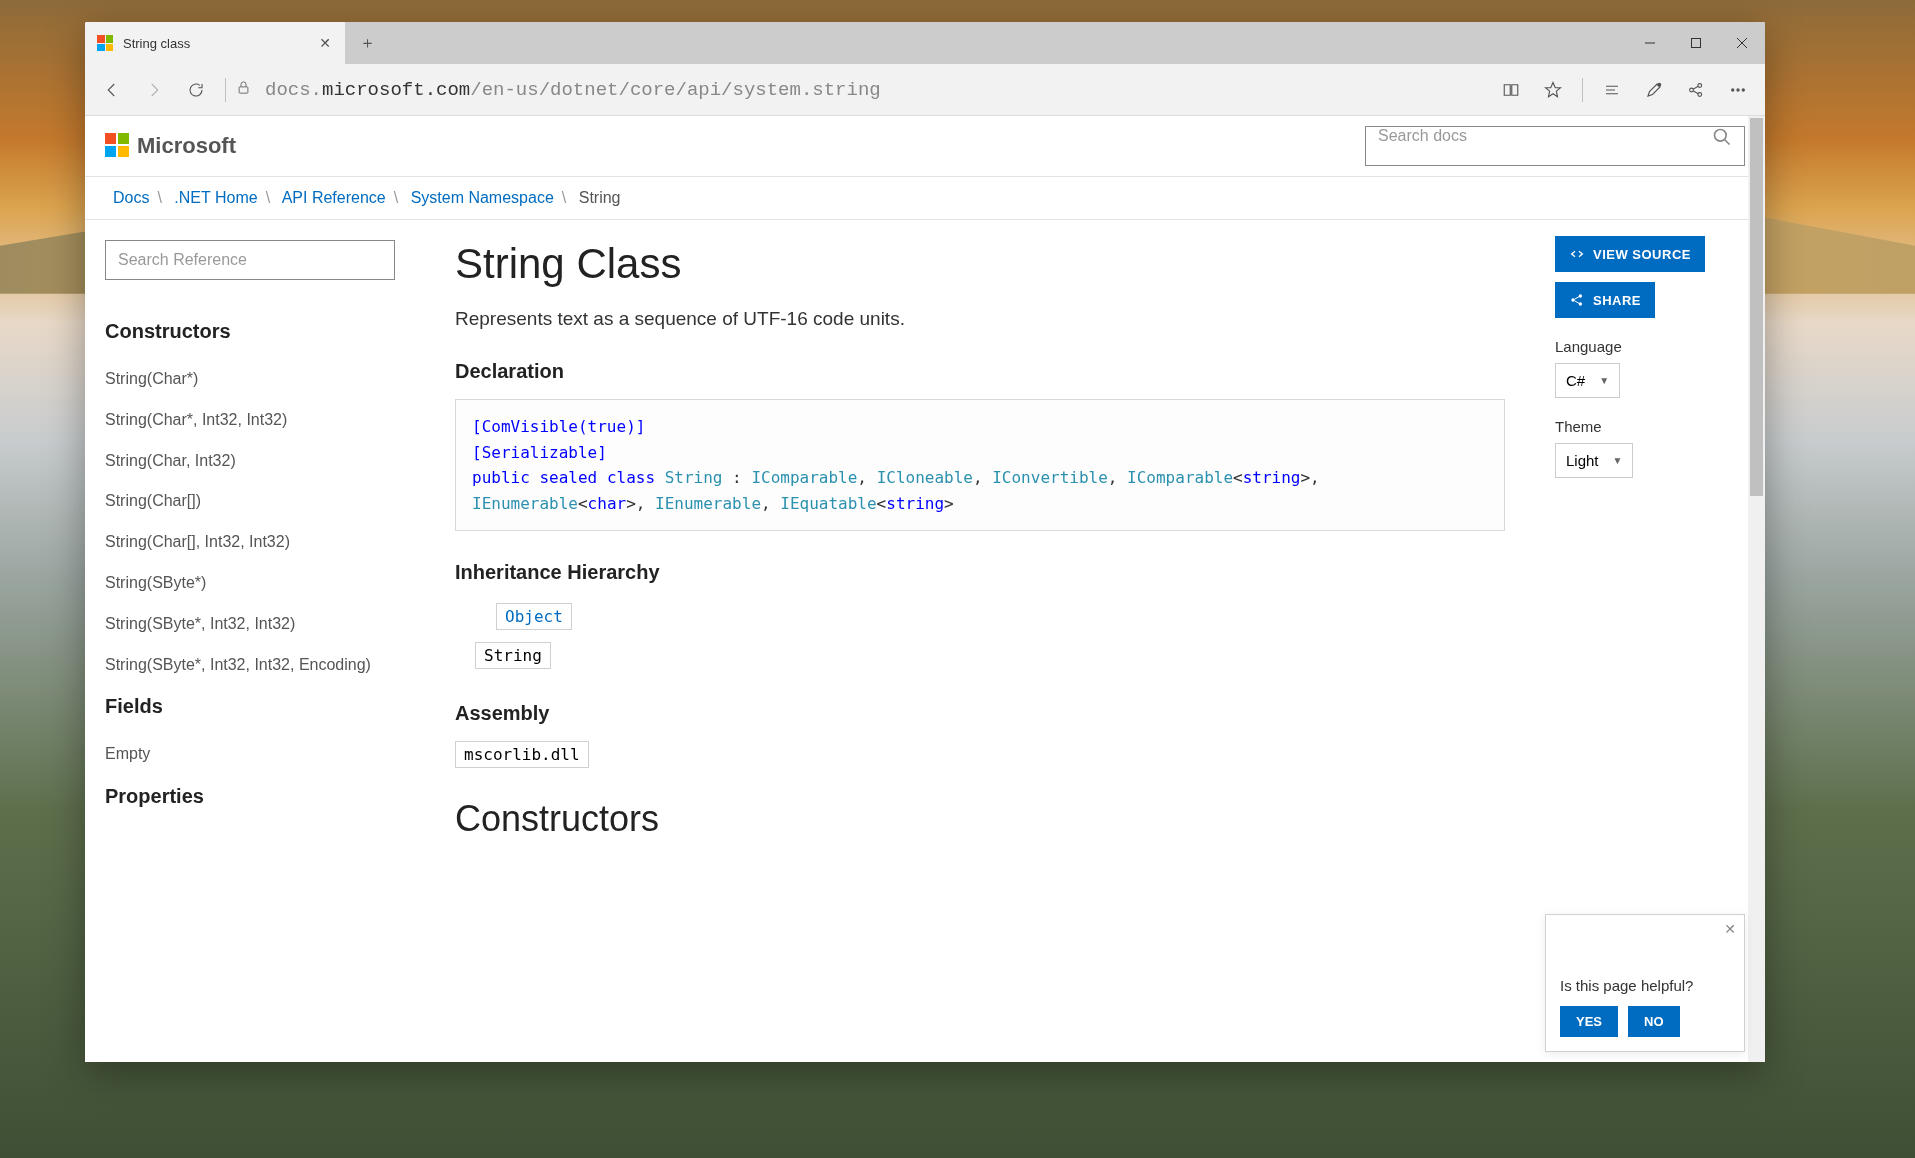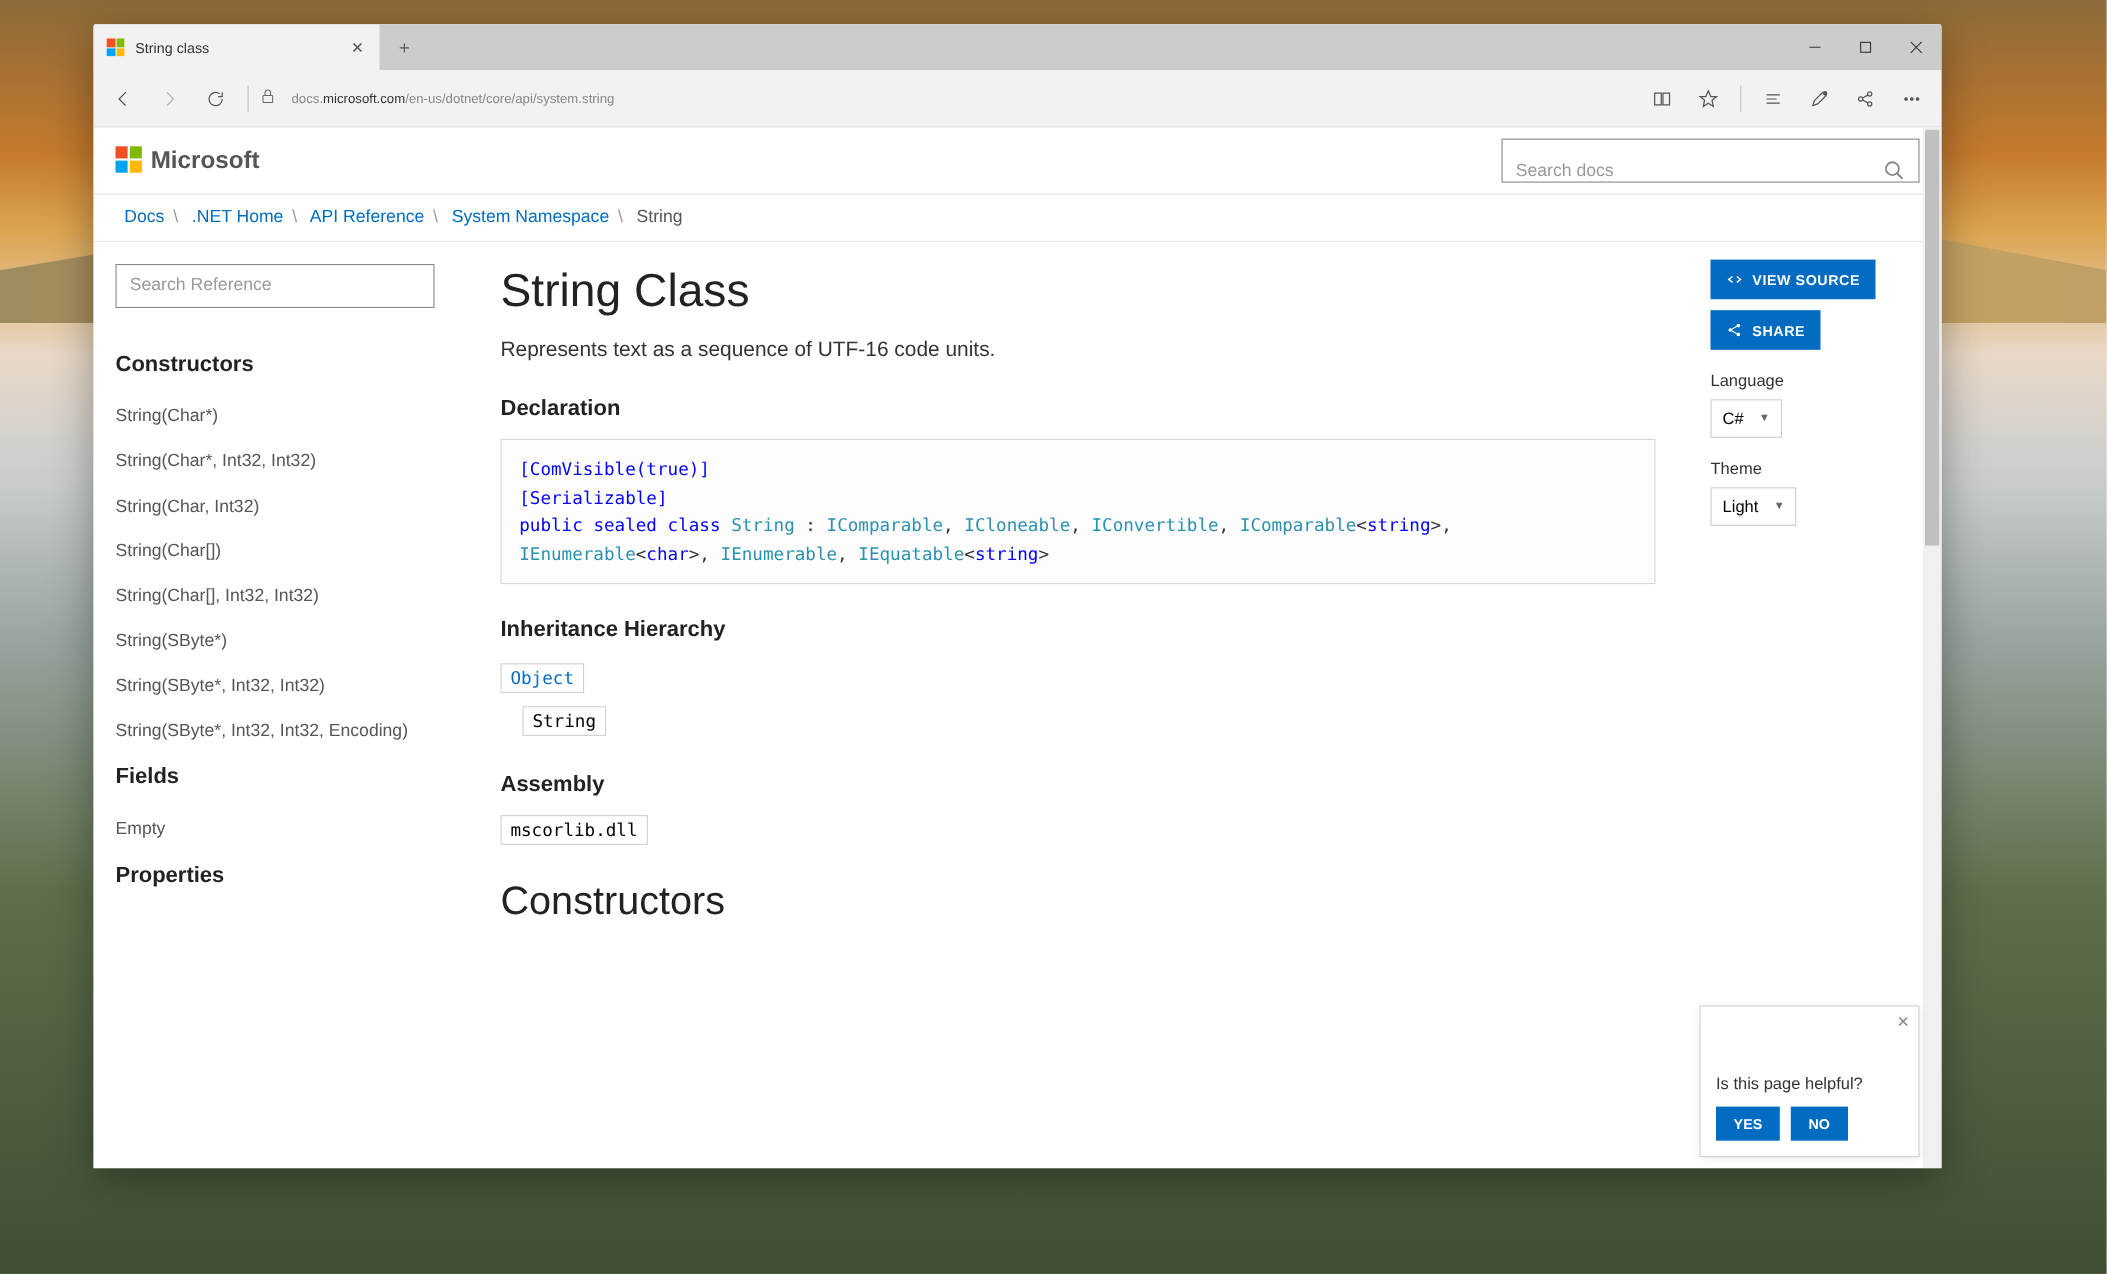--- a/index.html
+++ b/index.html
@@ -102,22 +102,23 @@
   color: #555; cursor: pointer;
 }
 .tb-btn svg { width: 18px; height: 18px; stroke: currentColor; fill: none; stroke-width: 1.5; }
 .tb-sep { width: 1px; height: 24px; background: #c0c0c0; margin: 0 6px; }
 .url-bar {
   flex: 1;
   display: flex;
   align-items: flex-start;
   padding: 0 10px;
   gap: 10px;
-  font-size: 12px;
+  font-size: 19px;
   color: #888;
+  font-family: Liberation Mono, monospace;
 }
 .url-lock svg { width: 15px; height: 15px; stroke:#666; fill:none; stroke-width:1.5;}
 .url-text .bold { color: #333; }
 .content {
   flex: 1;
   background: #fff;
   overflow: hidden;
   position: relative;
 }
 .site-header {
@@ -133,21 +134,21 @@
 .ms-grid span:nth-child(2){background:#7fba00}
 .ms-grid span:nth-child(3){background:#00a4ef}
 .ms-grid span:nth-child(4){background:#ffb900}
 .ms-name { font-size: 22px; color: #555; font-weight: 600; }
 .search-box {
   margin-left: auto;
   width: 380px;
   height: 40px;
   border: 1px solid #888;
   display: flex;
-  align-items: flex-end;
+  align-items: flex-start;
   padding: 0 12px;
 }
 .search-box input {
   flex: 1; border: none; outline: none;
   font-size: 16px; color: #333; background: transparent;
 }
 .search-box input::placeholder { color: #999; }
 .search-box svg { width: 20px; height: 20px; stroke: #888; fill: none; stroke-width: 2; }
 .breadcrumb-bar {
   border-top: 1px solid #e3e3e3;
@@ -219,21 +220,21 @@
   font-family: "Consolas", monospace;
   font-size: 16px;
   line-height: 1.6;
   color: #333;
   background: #fdfdfd;
 }
 .kw { color: #0000ff; }
 .type { color: #2b91af; }
 .inherit { font-family: "Consolas", monospace; font-size: 16px; }
 .inherit-box { border: 1px solid #d0d0d0; padding: 3px 8px; display: inline-block; margin: 3px 0; }
-.inherit-link { color: #006cc1; }
+.inherit-link { color: #006cc1; margin-left: 41px; }
 .inherit-child { margin-left: 20px; margin-top: 6px; }
 .assembly-box { border: 1px solid #d0d0d0; padding: 3px 8px; display:inline-block; font-family:"Consolas",monospace; font-size:16px;}
 .right-rail {
   width: 220px;
   padding: 16px 10px;
 }
 .rail-btn {
   background: #006cc1;
   color: #fff;
   padding: 10px 14px;

